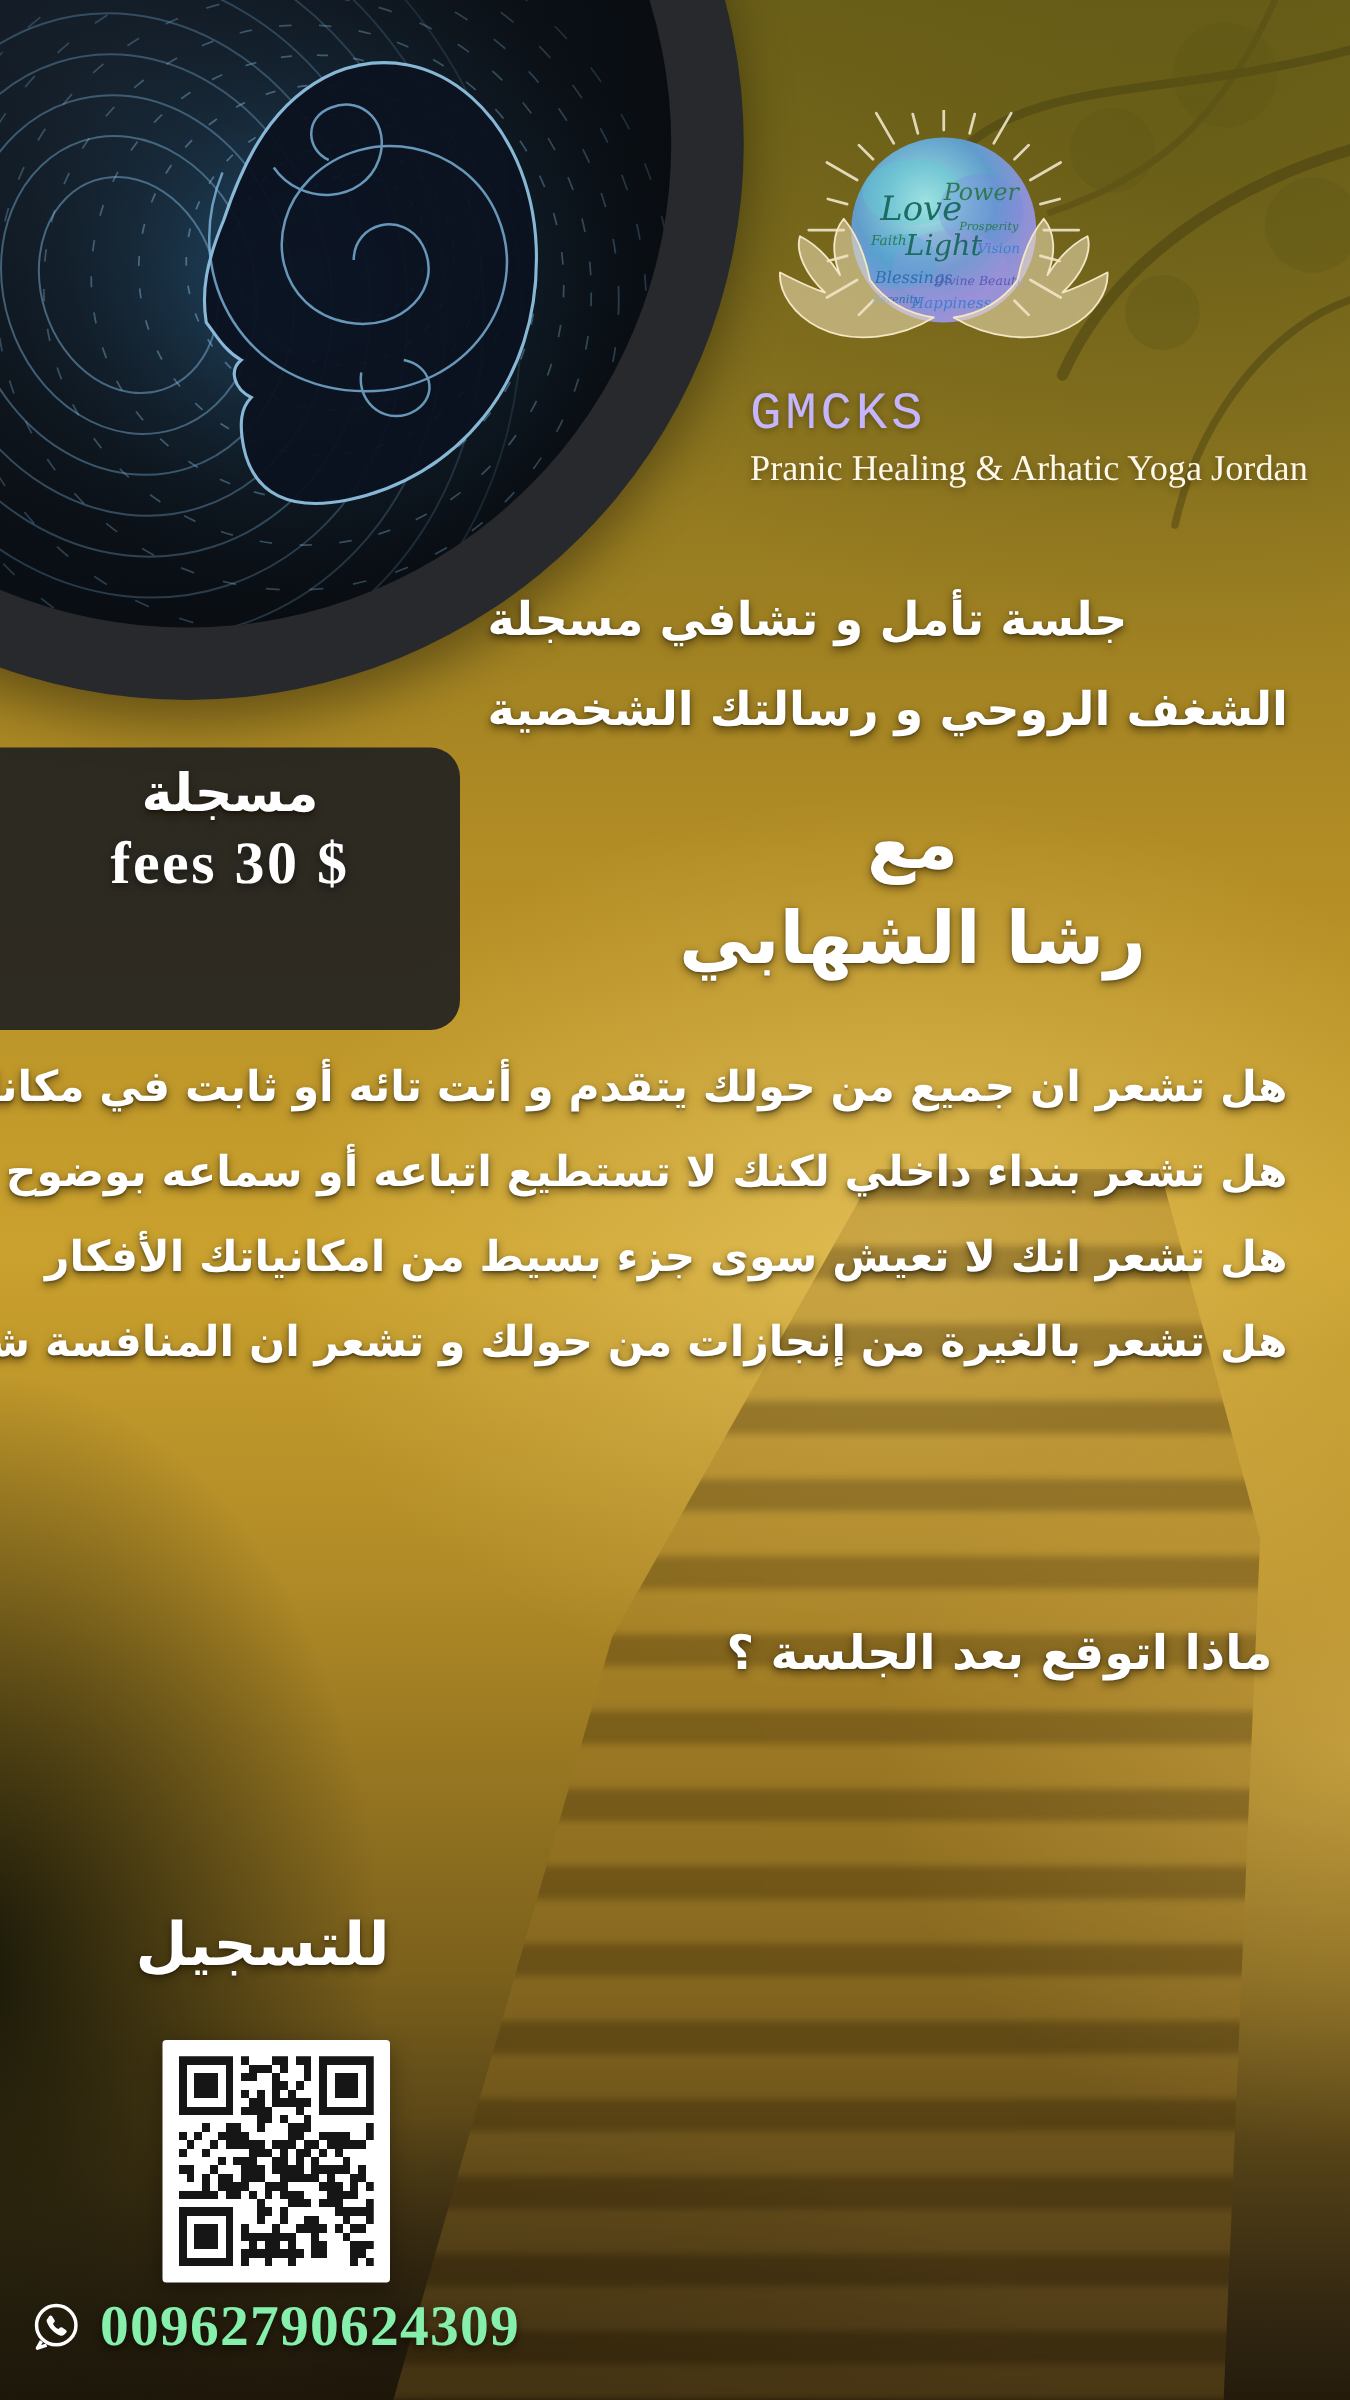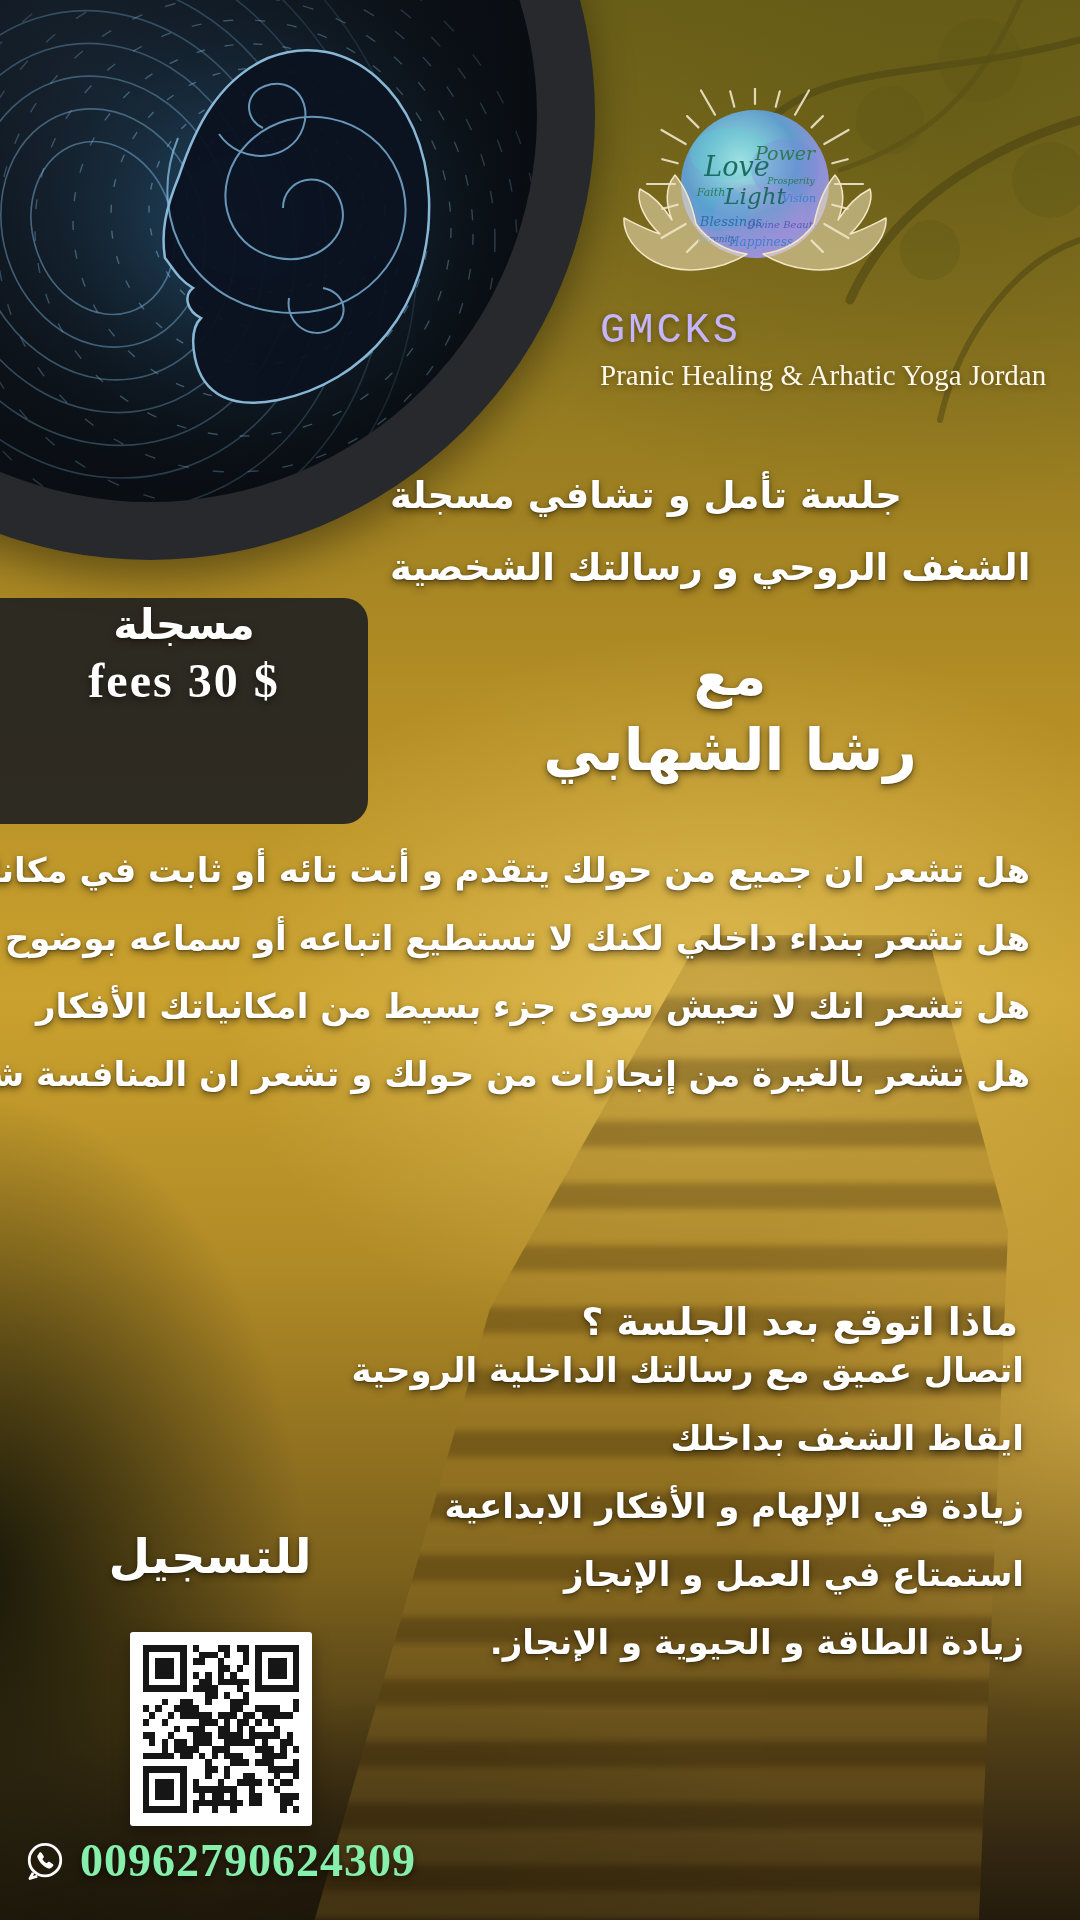--- a/index.html
+++ b/index.html
@@ -38,21 +38,21 @@
     font-size:42px; letter-spacing:3px; text-shadow:0 2px 6px rgba(40,30,0,.45); }
   .brand-sub { margin-top:4px; color:#fdf8ea; font-family:"Liberation Serif","DejaVu Serif",serif;
     font-size:29px; white-space:nowrap; text-shadow:0 2px 6px rgba(40,30,0,.45); }
 
   
   .ar { direction:rtl; color:#ffffff; font-weight:700;
     text-shadow:0 3px 7px rgba(28,18,0,.55), 0 1px 2px rgba(0,0,0,.35); }
   .session-title { position:absolute; left:390px; top:460px; width:650px; text-align:left; z-index:3;
     font-size:37px; line-height:72px; }
   .fees-panel { position:absolute; left:0; top:598px; width:368px; height:226px; z-index:4;
-    background:rgba(34,34,34,.92); border-radius:0 24px 24px 0; text-align:center; }
+    background:rgba(34,34,34,.92); border-radius:0 24px 24px 0; text-align:center; padding-top:10px; }
   .fees-tag { font-size:42px; line-height:54px; }
   .fees-price { color:#fff; font-family:"Liberation Serif","DejaVu Serif",serif; font-weight:700;
     font-size:48px; line-height:58px; letter-spacing:2px; text-shadow:0 3px 7px rgba(0,0,0,.5); }
   .fees-note { font-size:24px; line-height:31px; margin-top:7px; }
   .presenter { position:absolute; left:400px; top:648px; width:660px; text-align:center; z-index:3; }
   .with { font-size:56px; line-height:56px; }
   .pname { font-size:58px; line-height:76px; margin-top:8px; }
   .questions { position:absolute; left:40px; right:50px; top:836px; text-align:right; z-index:3; }
   .q { font-size:34px; line-height:68px; white-space:nowrap; }
   .exp-heading { position:absolute; right:62px; left:40px; top:1256px; text-align:right; z-index:3; font-size:38px;margin-top:44px; }
@@ -215,27 +215,20 @@
 
   <div class="questions ar">
     <div class="q">هل تشعر ان جميع من حولك يتقدم و أنت تائه أو ثابت في مكانك</div>
     <div class="q">هل تشعر بنداء داخلي لكنك لا تستطيع اتباعه أو سماعه بوضوح</div>
     <div class="q">هل تشعر انك لا تعيش سوى جزء بسيط من امكانياتك الأفكار</div>
     <div class="q">هل تشعر بالغيرة من إنجازات من حولك و تشعر ان المنافسة شرسة</div>
   </div>
 
   <div class="exp-heading ar">ماذا اتوقع بعد الجلسة ؟</div>
 
-  <div class="exp-list ar">
-    <div class="b">اتصال عميق مع رسالتك الداخلية الروحية</div>
-    <div class="b">ايقاظ الشغف بداخلك</div>
-    <div class="b">زيادة في الإلهام و الأفكار الابداعية</div>
-    <div class="b">استمتاع في العمل و الإنجاز</div>
-    <div class="b">زيادة الطاقة و الحيوية و الإنجاز.</div>
-  </div>
 
   <div class="reg-heading ar">للتسجيل</div>
 
   <div class="qr">
     <svg id="qr-svg" viewBox="0 0 25 25" shape-rendering="crispEdges" preserveAspectRatio="none">
         <path d="M0,0h7v7h-7z M1,1h5v5h-5z M2,2h3v3h-3zM18,0h7v7h-7z M19,1h5v5h-5z M20,2h3v3h-3zM0,18h7v7h-7z M1,19h5v5h-5z M2,20h3v3h-3zM8,0h1v1h-1zM12,0h1v1h-1zM13,0h1v1h-1zM15,0h1v1h-1zM16,0h1v1h-1zM9,1h1v1h-1zM10,1h1v1h-1zM11,1h1v1h-1zM13,1h1v1h-1zM16,1h1v1h-1zM8,2h1v1h-1zM9,2h1v1h-1zM12,2h1v1h-1zM16,2h1v1h-1zM12,3h1v1h-1zM13,3h1v1h-1zM15,3h1v1h-1zM8,4h1v1h-1zM10,4h1v1h-1zM12,4h1v1h-1zM14,4h1v1h-1zM9,5h1v1h-1zM10,5h1v1h-1zM12,5h1v1h-1zM13,5h1v1h-1zM14,5h1v1h-1zM15,5h1v1h-1zM16,5h1v1h-1zM8,6h1v1h-1zM9,6h1v1h-1zM10,6h1v1h-1zM11,6h1v1h-1zM15,6h1v1h-1zM10,7h1v1h-1zM11,7h1v1h-1zM13,7h1v1h-1zM16,7h1v1h-1zM3,8h1v1h-1zM6,8h1v1h-1zM7,8h1v1h-1zM10,8h1v1h-1zM14,8h1v1h-1zM15,8h1v1h-1zM16,8h1v1h-1zM24,8h1v1h-1zM0,9h1v1h-1zM2,9h1v1h-1zM5,9h1v1h-1zM6,9h1v1h-1zM7,9h1v1h-1zM8,9h1v1h-1zM14,9h1v1h-1zM15,9h1v1h-1zM18,9h1v1h-1zM19,9h1v1h-1zM20,9h1v1h-1zM21,9h1v1h-1zM24,9h1v1h-1zM1,10h1v1h-1zM4,10h1v1h-1zM6,10h1v1h-1zM7,10h1v1h-1zM8,10h1v1h-1zM9,10h1v1h-1zM10,10h1v1h-1zM12,10h1v1h-1zM13,10h1v1h-1zM14,10h1v1h-1zM16,10h1v1h-1zM17,10h1v1h-1zM19,10h1v1h-1zM20,10h1v1h-1zM21,10h1v1h-1zM22,10h1v1h-1zM23,10h1v1h-1zM0,11h1v1h-1zM3,11h1v1h-1zM9,11h1v1h-1zM10,11h1v1h-1zM11,11h1v1h-1zM13,11h1v1h-1zM15,11h1v1h-1zM16,11h1v1h-1zM18,11h1v1h-1zM20,11h1v1h-1zM5,12h1v1h-1zM7,12h1v1h-1zM8,12h1v1h-1zM9,12h1v1h-1zM12,12h1v1h-1zM13,12h1v1h-1zM15,12h1v1h-1zM17,12h1v1h-1zM21,12h1v1h-1zM0,13h1v1h-1zM1,13h1v1h-1zM4,13h1v1h-1zM8,13h1v1h-1zM9,13h1v1h-1zM10,13h1v1h-1zM12,13h1v1h-1zM13,13h1v1h-1zM14,13h1v1h-1zM15,13h1v1h-1zM17,13h1v1h-1zM18,13h1v1h-1zM19,13h1v1h-1zM20,13h1v1h-1zM21,13h1v1h-1zM23,13h1v1h-1zM1,14h1v1h-1zM3,14h1v1h-1zM5,14h1v1h-1zM6,14h1v1h-1zM8,14h1v1h-1zM9,14h1v1h-1zM10,14h1v1h-1zM13,14h1v1h-1zM14,14h1v1h-1zM15,14h1v1h-1zM16,14h1v1h-1zM17,14h1v1h-1zM19,14h1v1h-1zM22,14h1v1h-1zM23,14h1v1h-1zM3,15h1v1h-1zM5,15h1v1h-1zM6,15h1v1h-1zM7,15h1v1h-1zM8,15h1v1h-1zM11,15h1v1h-1zM12,15h1v1h-1zM13,15h1v1h-1zM18,15h1v1h-1zM19,15h1v1h-1zM20,15h1v1h-1zM22,15h1v1h-1zM24,15h1v1h-1zM0,16h1v1h-1zM1,16h1v1h-1zM2,16h1v1h-1zM3,16h1v1h-1zM4,16h1v1h-1zM6,16h1v1h-1zM7,16h1v1h-1zM9,16h1v1h-1zM11,16h1v1h-1zM13,16h1v1h-1zM14,16h1v1h-1zM15,16h1v1h-1zM19,16h1v1h-1zM20,16h1v1h-1zM21,16h1v1h-1zM22,16h1v1h-1zM10,17h1v1h-1zM14,17h1v1h-1zM15,17h1v1h-1zM16,17h1v1h-1zM18,17h1v1h-1zM19,17h1v1h-1zM20,17h1v1h-1zM24,17h1v1h-1zM10,18h1v1h-1zM11,18h1v1h-1zM13,18h1v1h-1zM20,18h1v1h-1zM21,18h1v1h-1zM22,18h1v1h-1zM23,18h1v1h-1zM24,18h1v1h-1zM10,19h1v1h-1zM13,19h1v1h-1zM16,19h1v1h-1zM17,19h1v1h-1zM21,19h1v1h-1zM24,19h1v1h-1zM8,20h1v1h-1zM12,20h1v1h-1zM15,20h1v1h-1zM16,20h1v1h-1zM17,20h1v1h-1zM18,20h1v1h-1zM20,20h1v1h-1zM22,20h1v1h-1zM23,20h1v1h-1zM8,21h1v1h-1zM9,21h1v1h-1zM10,21h1v1h-1zM11,21h1v1h-1zM12,21h1v1h-1zM13,21h1v1h-1zM14,21h1v1h-1zM17,21h1v1h-1zM21,21h1v1h-1zM9,22h1v1h-1zM11,22h1v1h-1zM12,22h1v1h-1zM14,22h1v1h-1zM17,22h1v1h-1zM18,22h1v1h-1zM22,22h1v1h-1zM23,22h1v1h-1zM24,22h1v1h-1zM8,23h1v1h-1zM9,23h1v1h-1zM10,23h1v1h-1zM11,23h1v1h-1zM12,23h1v1h-1zM13,23h1v1h-1zM14,23h1v1h-1zM15,23h1v1h-1zM17,23h1v1h-1zM18,23h1v1h-1zM22,23h1v1h-1zM23,23h1v1h-1zM8,24h1v1h-1zM11,24h1v1h-1zM14,24h1v1h-1zM22,24h1v1h-1zM24,24h1v1h-1z" fill="#161616" fill-rule="evenodd"></path>
       </svg>
   </div>
 
   <div class="contact">

